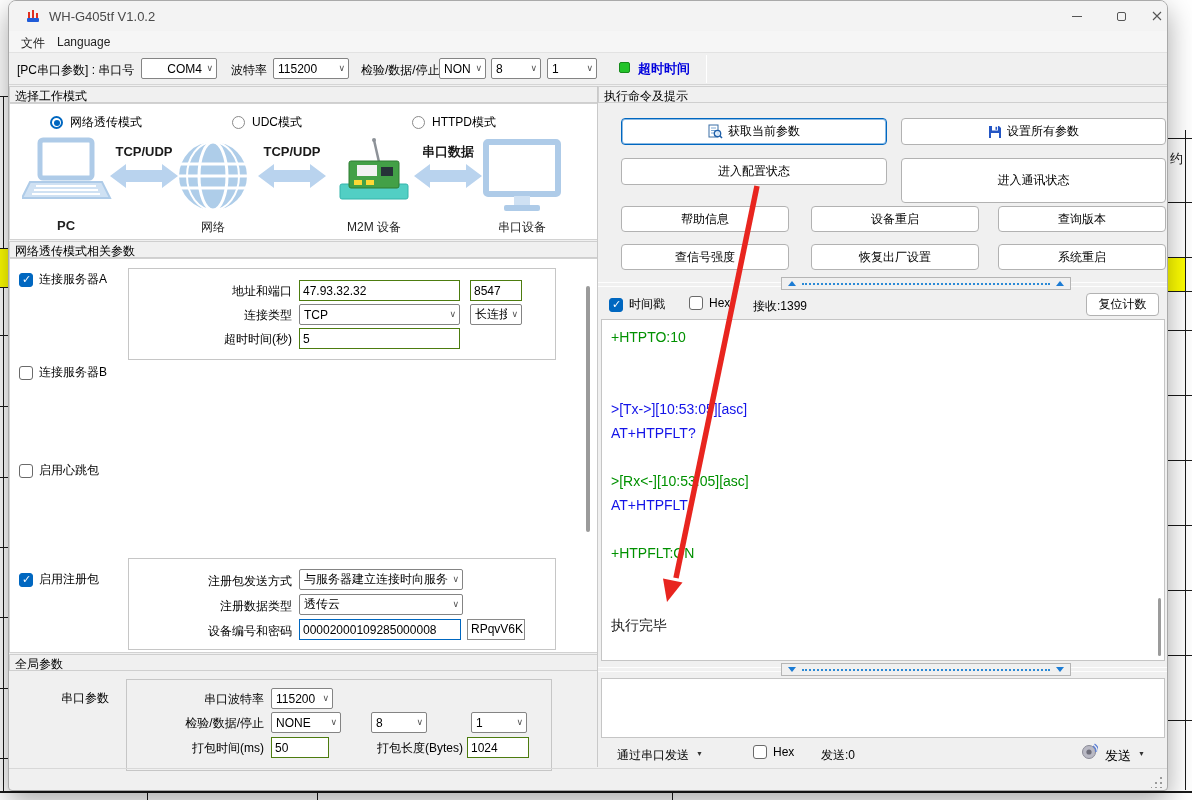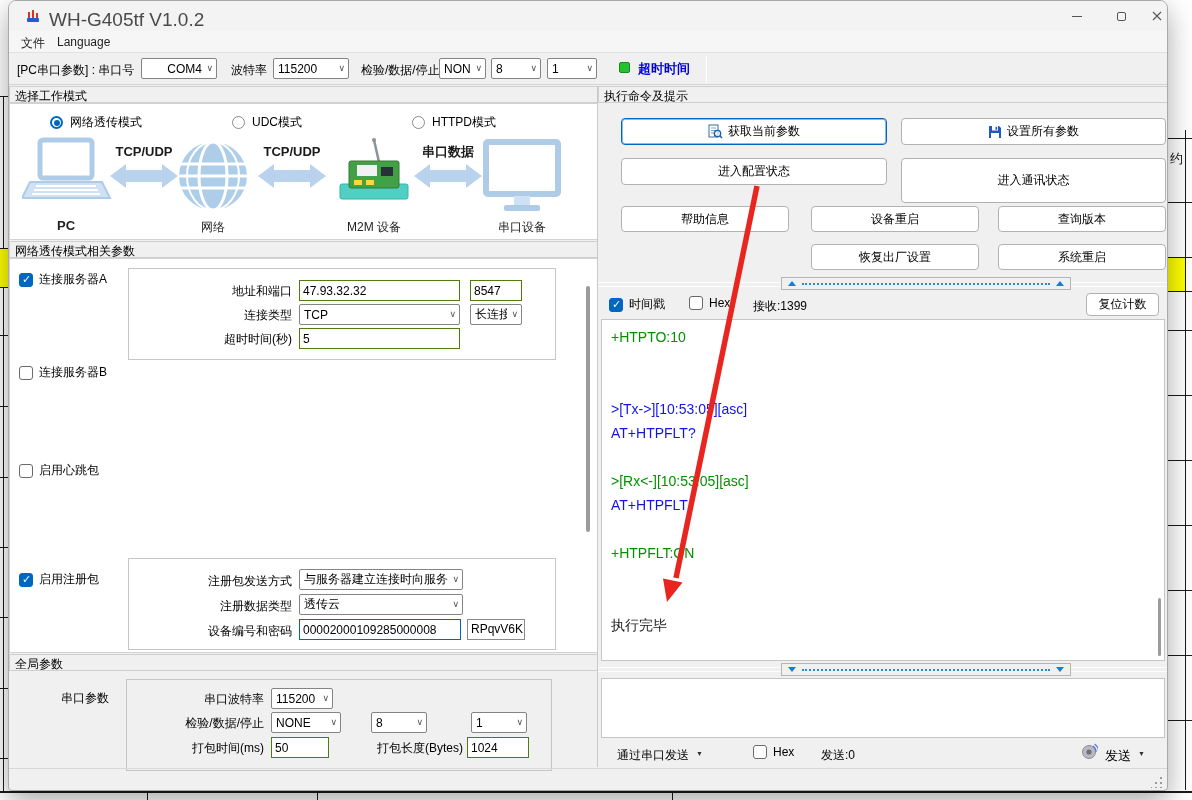--- a/index.html
+++ b/index.html
@@ -12,21 +12,21 @@
   .bg-line-h { position:absolute; height:1px; background:#1a1a1a; }
   .bg-line-v { position:absolute; width:1px; background:#1a1a1a; }
   .bg-yellow { position:absolute; background:#ffff00; }
   .bg-frag { position:absolute; font-size:13px; color:#111; }
 
   
   .win { position:absolute; left:8px; top:0; width:1160px; height:791px;
          background:#f0f0f0; border:1px solid #a9a9a9; border-radius:8px 8px 4px 4px;
          box-shadow:0 10px 28px rgba(0,0,0,.35); overflow:hidden; }
   .titlebar { position:absolute; left:0; top:0; width:1160px; height:30px; background:#f3f3f3; }
-  .title-text { position:absolute; left:40px; top:8px; font-size:19px; color:#4a4a4a; white-space:nowrap; }
+  .title-text { position:absolute; left:40px; top:8px; font-size:13px; color:#4a4a4a; white-space:nowrap; }
   .winctl { position:absolute; top:0; height:30px; display:flex; align-items:center; justify-content:center; }
   .glyph-min { width:10px; height:1px; background:#555; }
   .glyph-max { width:9px; height:9px; border:1px solid #555; border-radius:2px; }
   .menubar { position:absolute; left:0; top:30px; width:1160px; height:22px; background:#f6f6f6; border-bottom:1px solid #e2e2e2; }
   .menu-item { position:absolute; top:4px; font-size:12px; color:#222; padding:0 4px; }
 
   
   .toolbar { position:absolute; left:0; top:52px; width:1160px; height:32px; background:#f0f0f0; border-bottom:1px solid #d5d5d5; }
   .tb-label { position:absolute; top:9px; font-size:12px; white-space:nowrap; }
   .combo { position:absolute; height:21px; background:#fff; border:1px solid #848484; border-radius:2px;
@@ -361,20 +361,23 @@
 
     <div class="btn" style="left:612px; top:205px; width:168px; height:26px;">
         <span>帮助信息</span>
       </div>
     <div class="btn" style="left:989px; top:205px; width:168px; height:26px;">
         <span>查询版本</span>
       </div>
     <div class="btn" style="left:802px; top:205px; width:168px; height:26px;">
         <span>设备重启</span>
       </div>
+    <div class="btn" style="left:612px; top:243px; width:168px; height:26px;">
+        <span>查信号强度</span>
+      </div>
     <div class="btn" style="left:802px; top:243px; width:168px; height:26px;">
         <span>恢复出厂设置</span>
       </div>
     <div class="btn" style="left:989px; top:243px; width:168px; height:26px;">
         <span>系统重启</span>
       </div>
 
     <div class="split-line" style="left:589px; top:281px; width:571px;"></div>
     <div class="split-line" style="left:589px; top:285px; width:571px;"></div>
     <div class="split-handle" style="left:772px; top:276px; width:290px;">

